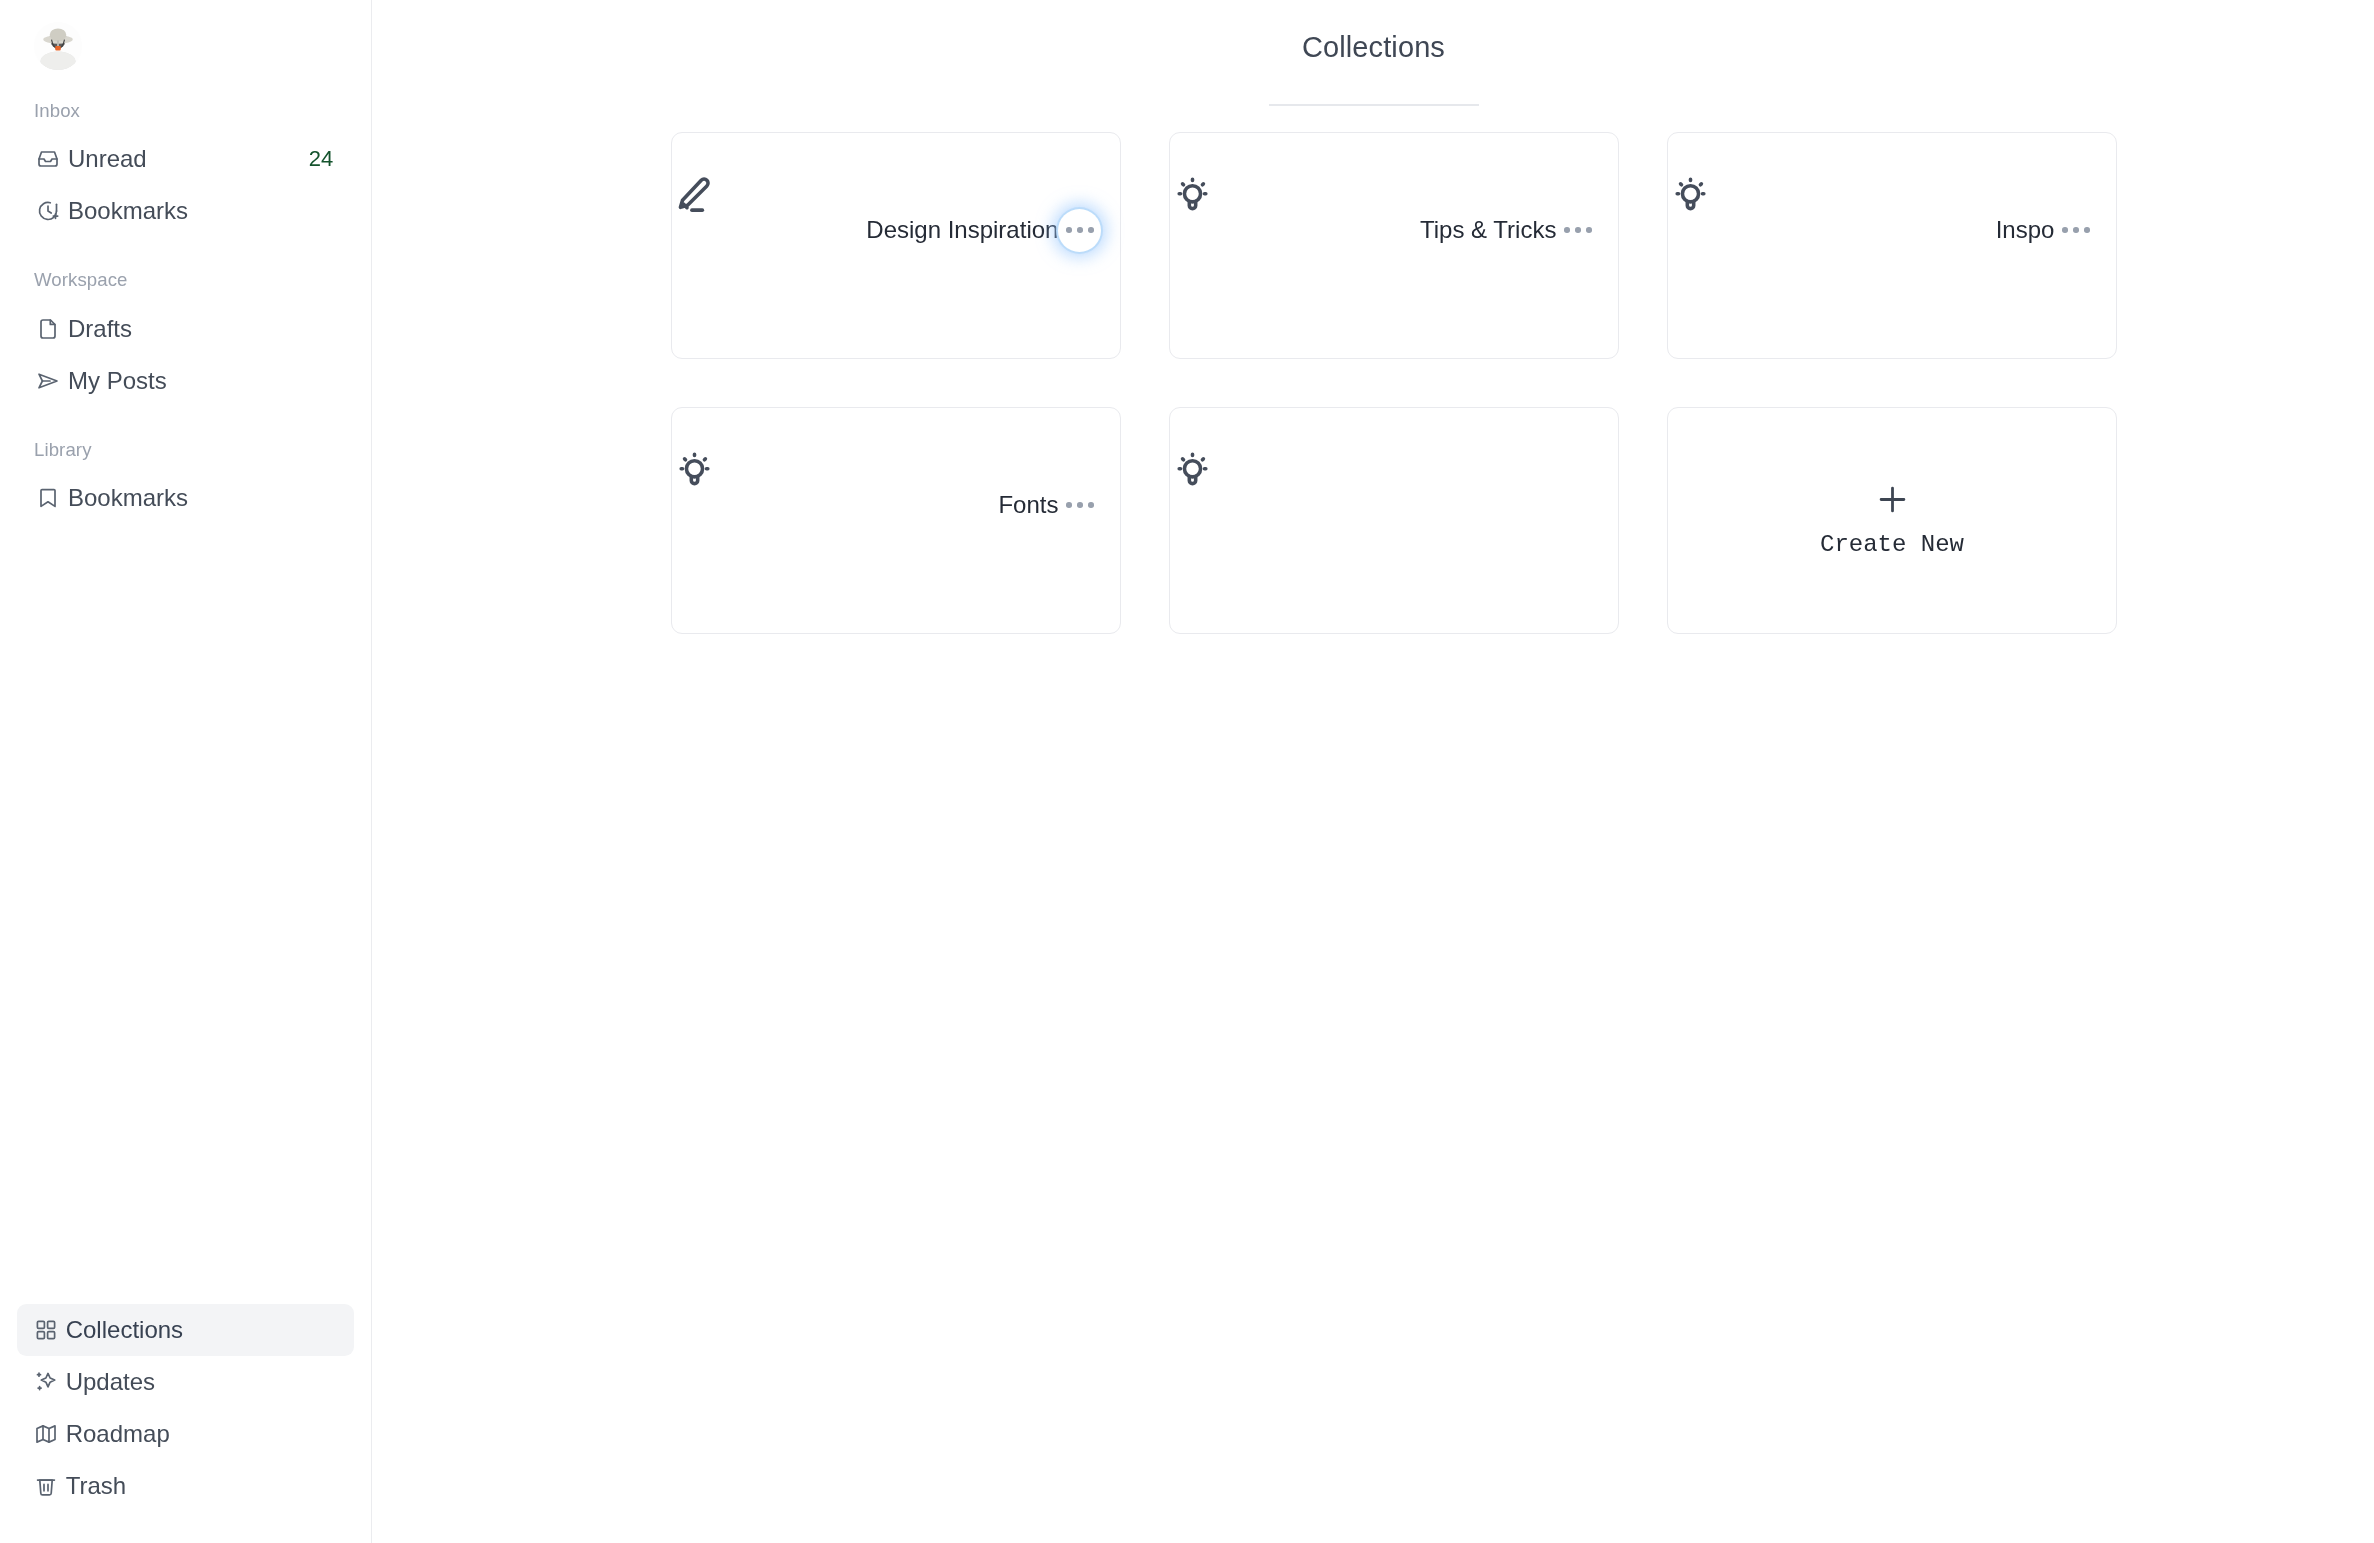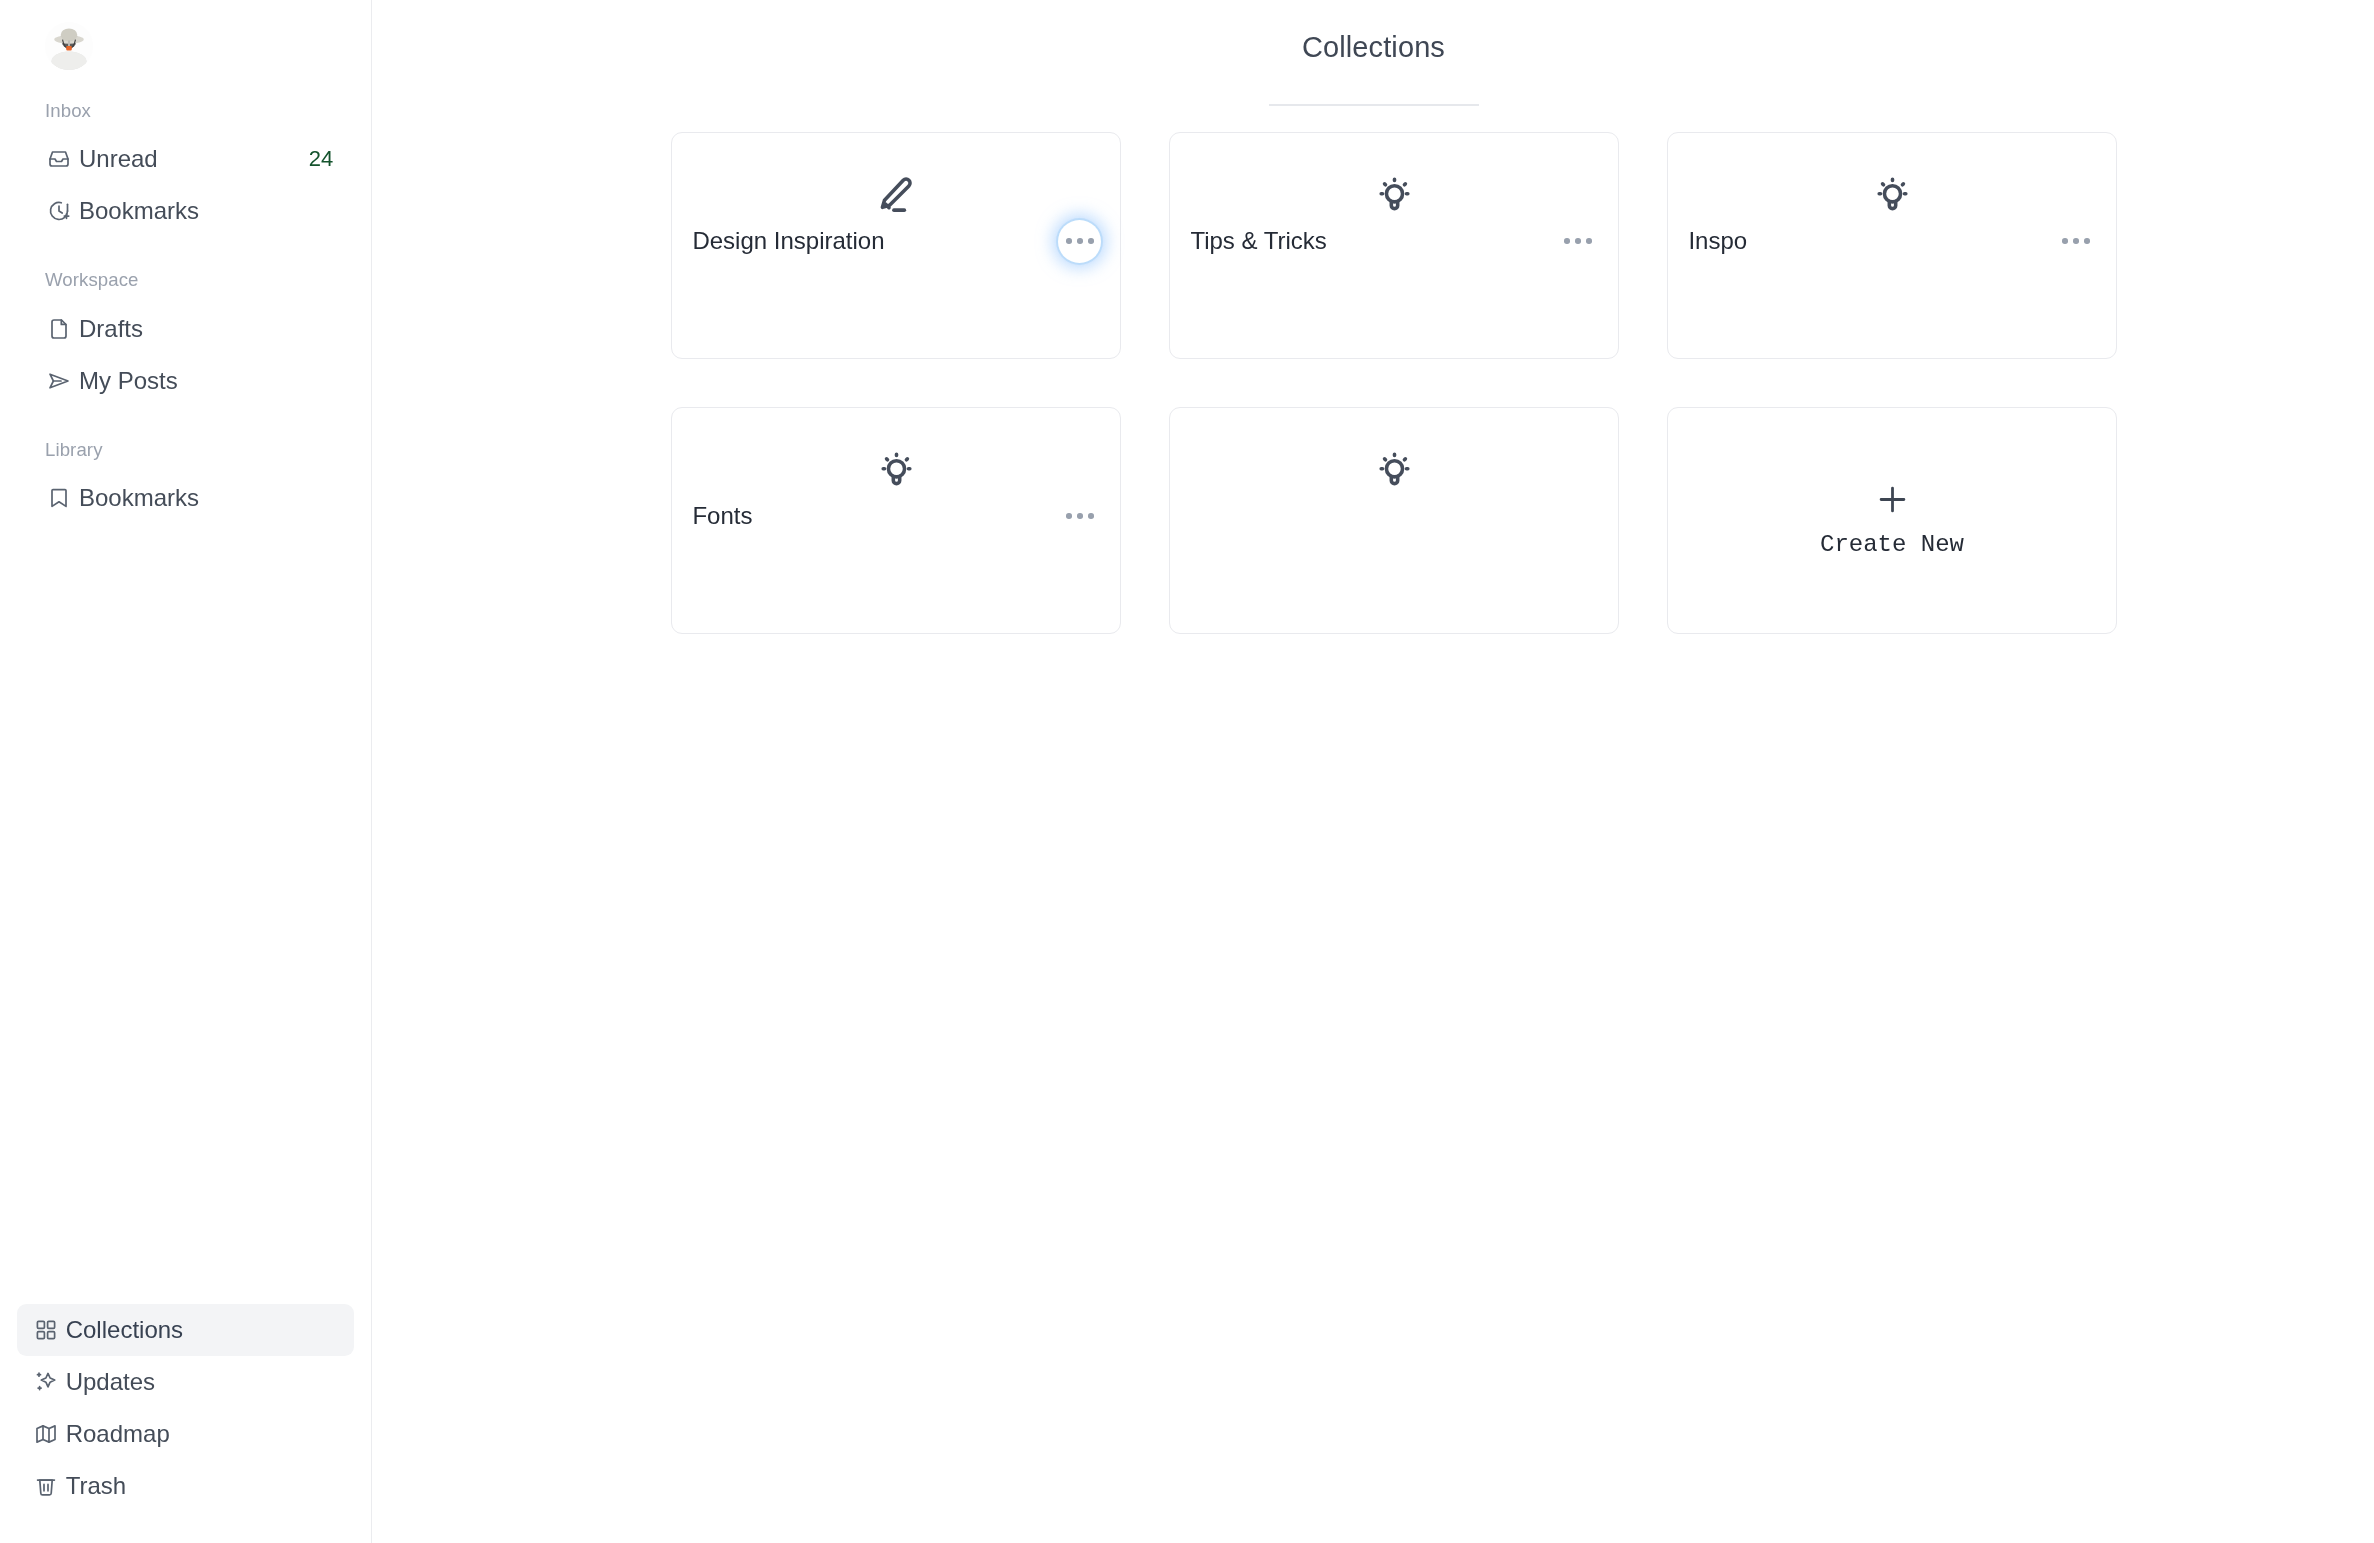--- a/index.html
+++ b/index.html
@@ -26,21 +26,20 @@
     background: #ffffff;
     display: flex;
     flex-direction: column;
     position: relative;
     flex: 0 0 372px;
   }
 
   .sidebar-top {
     padding: 0 19px;
     flex: 1 1 auto;
-    margin-left: 11px;
   }
 
   .avatar-row {
     padding: 22px 15px 0 15px;
   }
 
   .avatar {
     width: 48px;
     height: 48px;
     border-radius: 50%;
@@ -152,21 +151,21 @@
 
   .card {
     width: 450px;
     height: 227px;
     border: 0.9px solid #e9eaee;
     border-radius: 11px;
     background: #ffffff;
     position: relative;
     cursor: pointer;
     display: flex;
-    flex-direction: column;
+    justify-content: space-between;
   }
 
   .card-icon {
     display: flex;
     justify-content: center;
     align-items: center;
     margin-top: 39px;
     height: 48px;
     color: #454d5b;
   }

